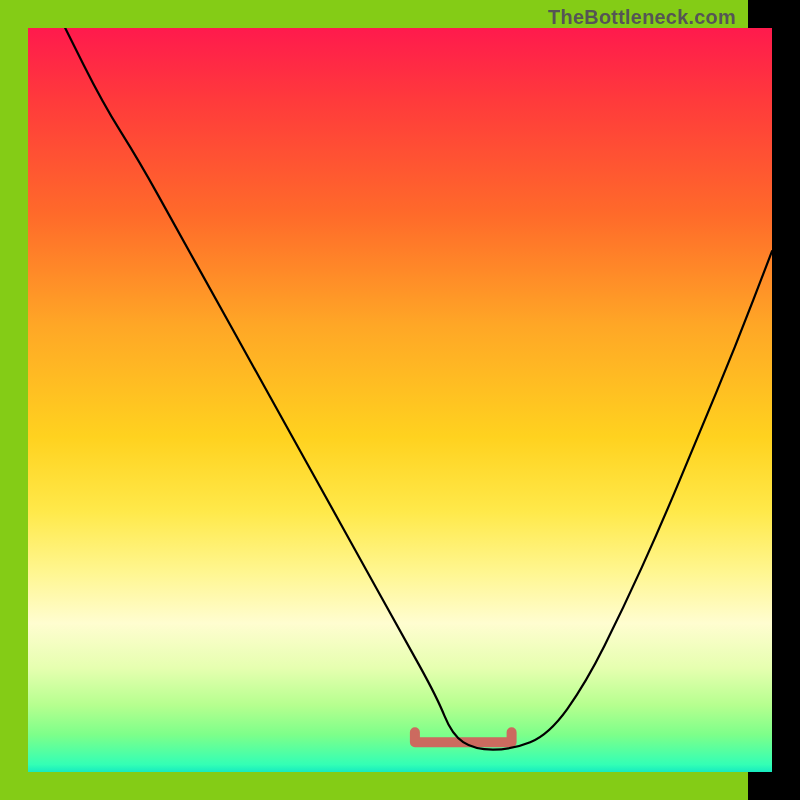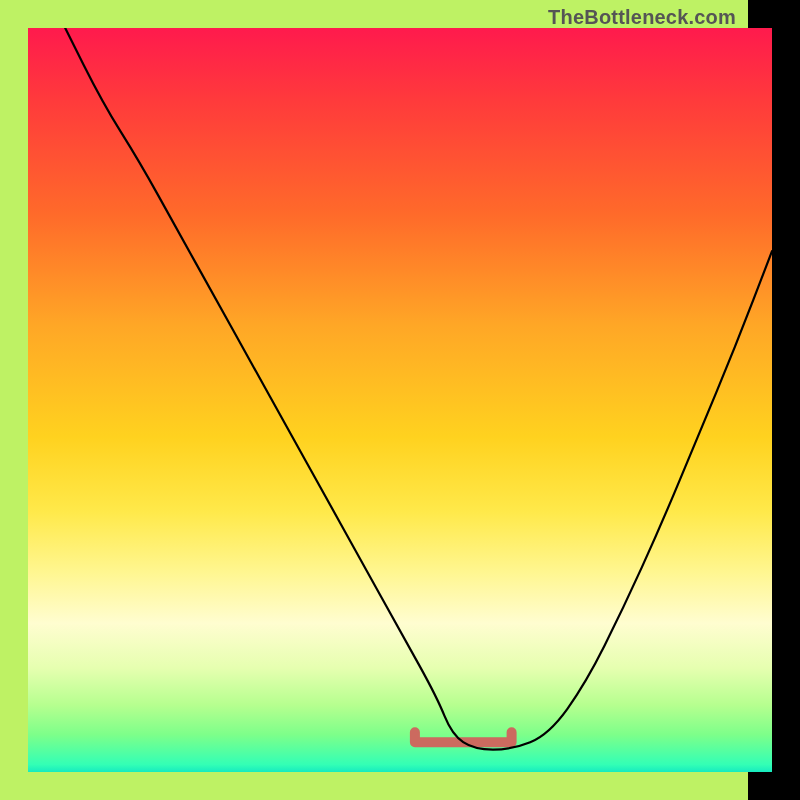--- a/index.html
+++ b/index.html
@@ -8,21 +8,21 @@
     width: 800px;
     height: 800px;
     overflow: hidden;
     background: #000;
     font-family: Arial, Helvetica, sans-serif;
   }
   .frame {
     position: relative;
     width: 748px;
     height: 800px;
-    background: #bef264;
+    background: #84cc16;
   }
   .plot-area {
     position: absolute;
     left: 28px;
     top: 28px;
     width: 744px;
     height: 744px;
     background: linear-gradient(to bottom,
       #ff1a4d 0%,
       #ff3b3b 10%,

